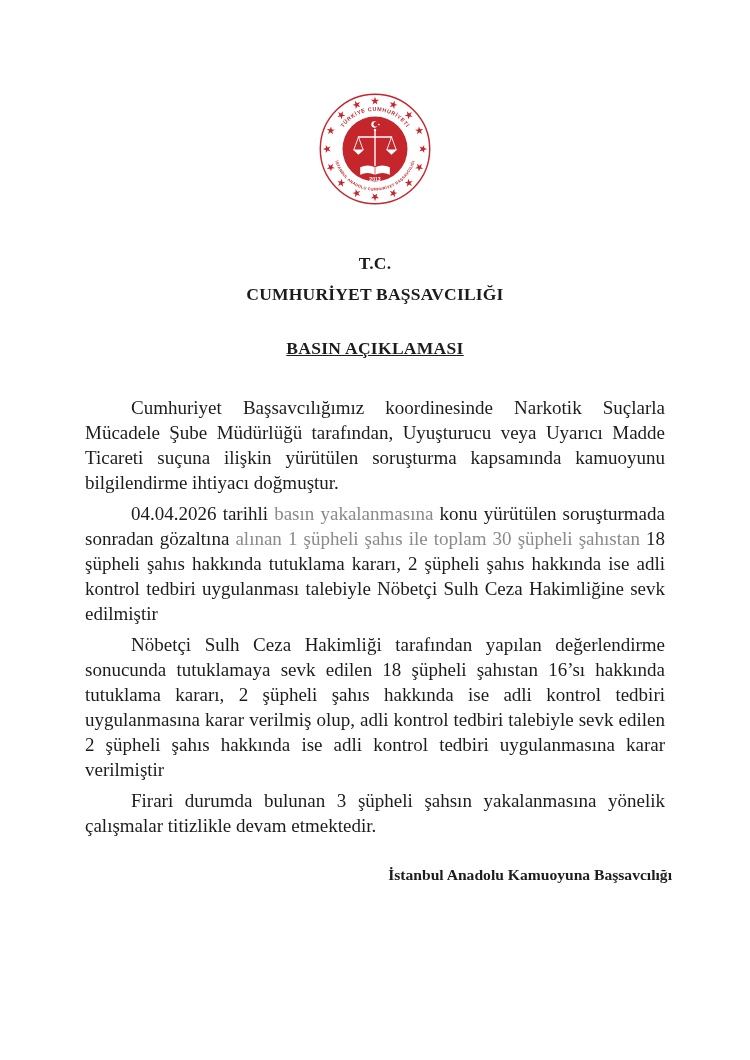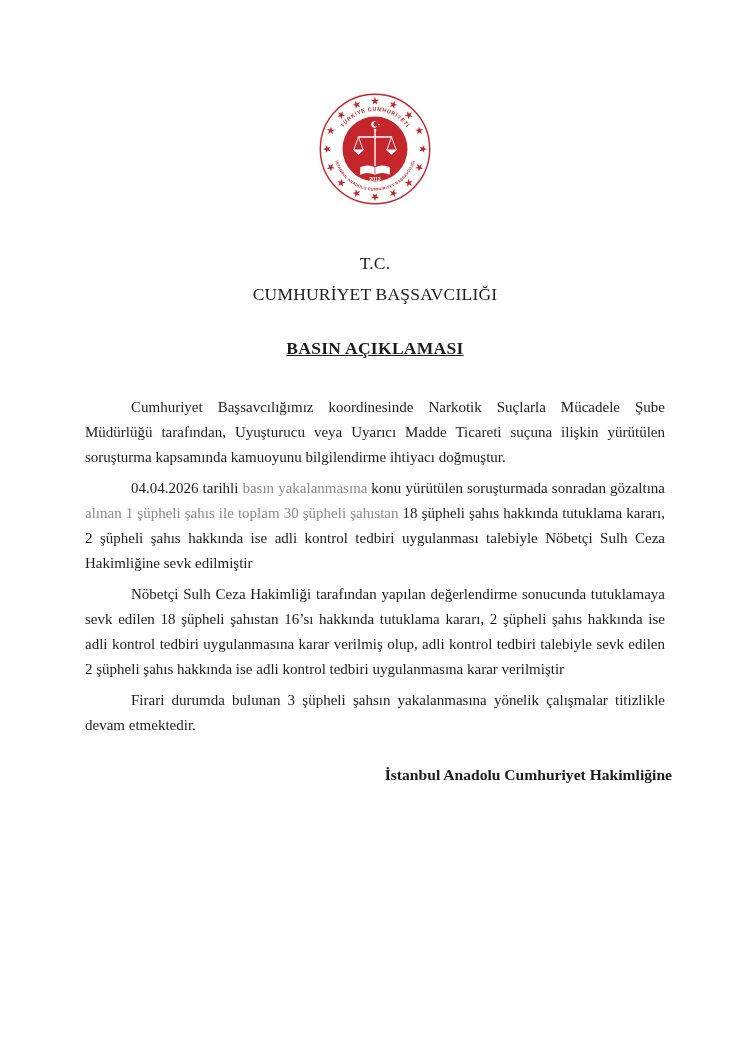--- a/index.html
+++ b/index.html
@@ -23,30 +23,30 @@
   }
   .em-curved-bottom{
     font-family:"Liberation Sans", sans-serif;font-weight:bold;
     font-size:6.8px;letter-spacing:0.5px;fill:var(--emblem-red);
   }
   .em-year{
     font-family:"Liberation Sans", sans-serif;font-weight:bold;
     font-size:9px;fill:#ffffff;
   }
   .doc-header{
-    margin-top:42px;text-align:center;font-weight:normal;
+    margin-top:42px;text-align:center;font-weight:bold;
     font-size:17.5px;line-height:31px;letter-spacing:0.2px;
   }
   .doc-subject{
     margin-top:28px;text-align:center;font-weight:bold;
     font-size:17.5px;text-decoration:underline;letter-spacing:0.3px;
   }
   .doc-body{
     margin:36px 85px 0 85px;
-    font-size:15px;line-height:25px;text-align:justify;
+    font-size:19px;line-height:25px;text-align:justify;
   }
   .doc-body p{margin:0 0 6px 0;text-indent:46px;}
   .faded{color:var(--faded-text);}
   .signature{
     margin:28px 78px 0 85px;text-align:right;
     font-weight:bold;font-size:15.6px;
   }
 </style>
 </head>
 <body>
@@ -129,15 +129,15 @@
 
   <div class="doc-body">
     <p>Cumhuriyet Başsavcılığımız koordinesinde Narkotik Suçlarla Mücadele Şube Müdürlüğü tarafından, Uyuşturucu veya Uyarıcı Madde Ticareti suçuna ilişkin yürütülen soruşturma kapsamında kamuoyunu bilgilendirme ihtiyacı doğmuştur.</p>
     <p>
       <span>04.04.2026 tarihli </span><span class="faded">basın yakalanmasına</span><span> konu yürütülen soruşturmada sonradan gözaltına </span><span class="faded">alınan 1 şüpheli şahıs ile toplam 30 şüpheli şahıstan</span><span> 18 şüpheli şahıs hakkında tutuklama kararı, 2 şüpheli şahıs hakkında ise adli kontrol tedbiri uygulanması talebiyle Nöbetçi Sulh Ceza Hakimliğine  sevk edilmiştir</span>
     </p>
     <p>Nöbetçi Sulh Ceza Hakimliği tarafından yapılan değerlendirme sonucunda tutuklamaya sevk edilen 18 şüpheli şahıstan 16’sı hakkında tutuklama kararı, 2 şüpheli şahıs hakkında ise adli kontrol tedbiri uygulanmasına karar verilmiş olup, adli kontrol tedbiri talebiyle sevk edilen 2 şüpheli şahıs hakkında ise adli kontrol tedbiri uygulanmasına karar verilmiştir</p>
     <p>Firari durumda bulunan 3 şüpheli şahsın yakalanmasına yönelik çalışmalar titizlikle devam etmektedir.</p>
   </div>
 
-  <div class="signature">İstanbul Anadolu Cumhuriyet Hakimliğine</div>
+  <div class="signature">İstanbul Anadolu Kamuoyuna Başsavcılığı</div>
 
 </div>
 
 </body></html>

